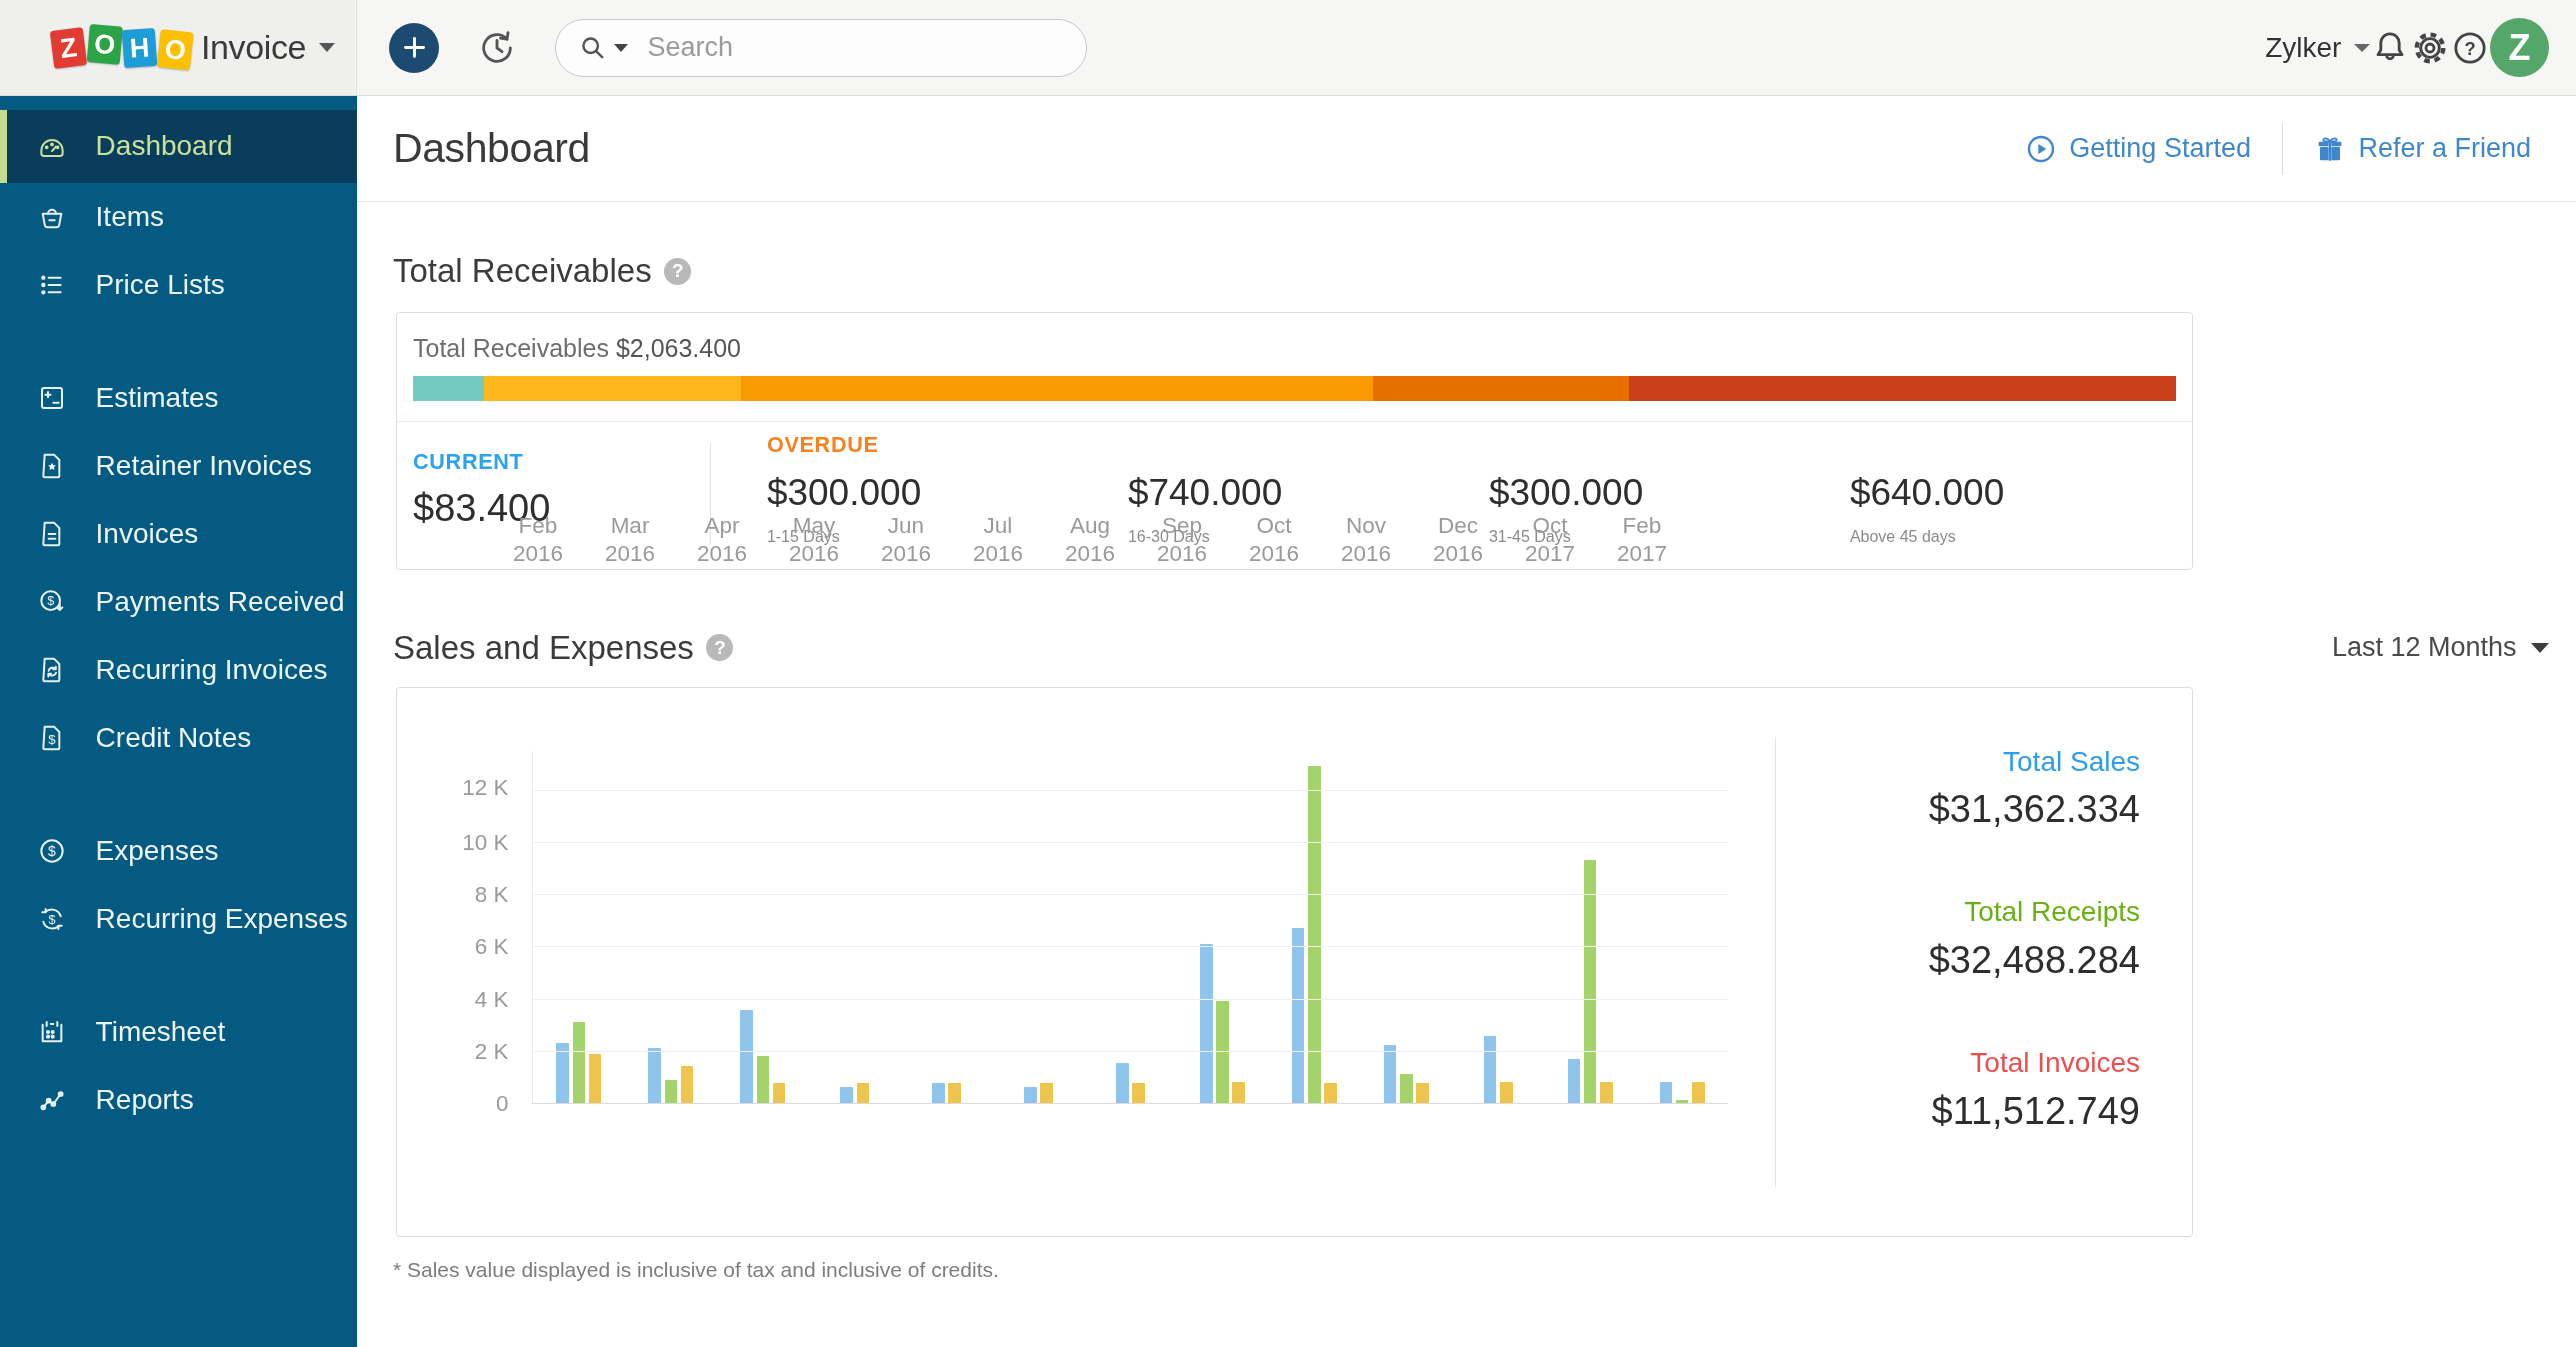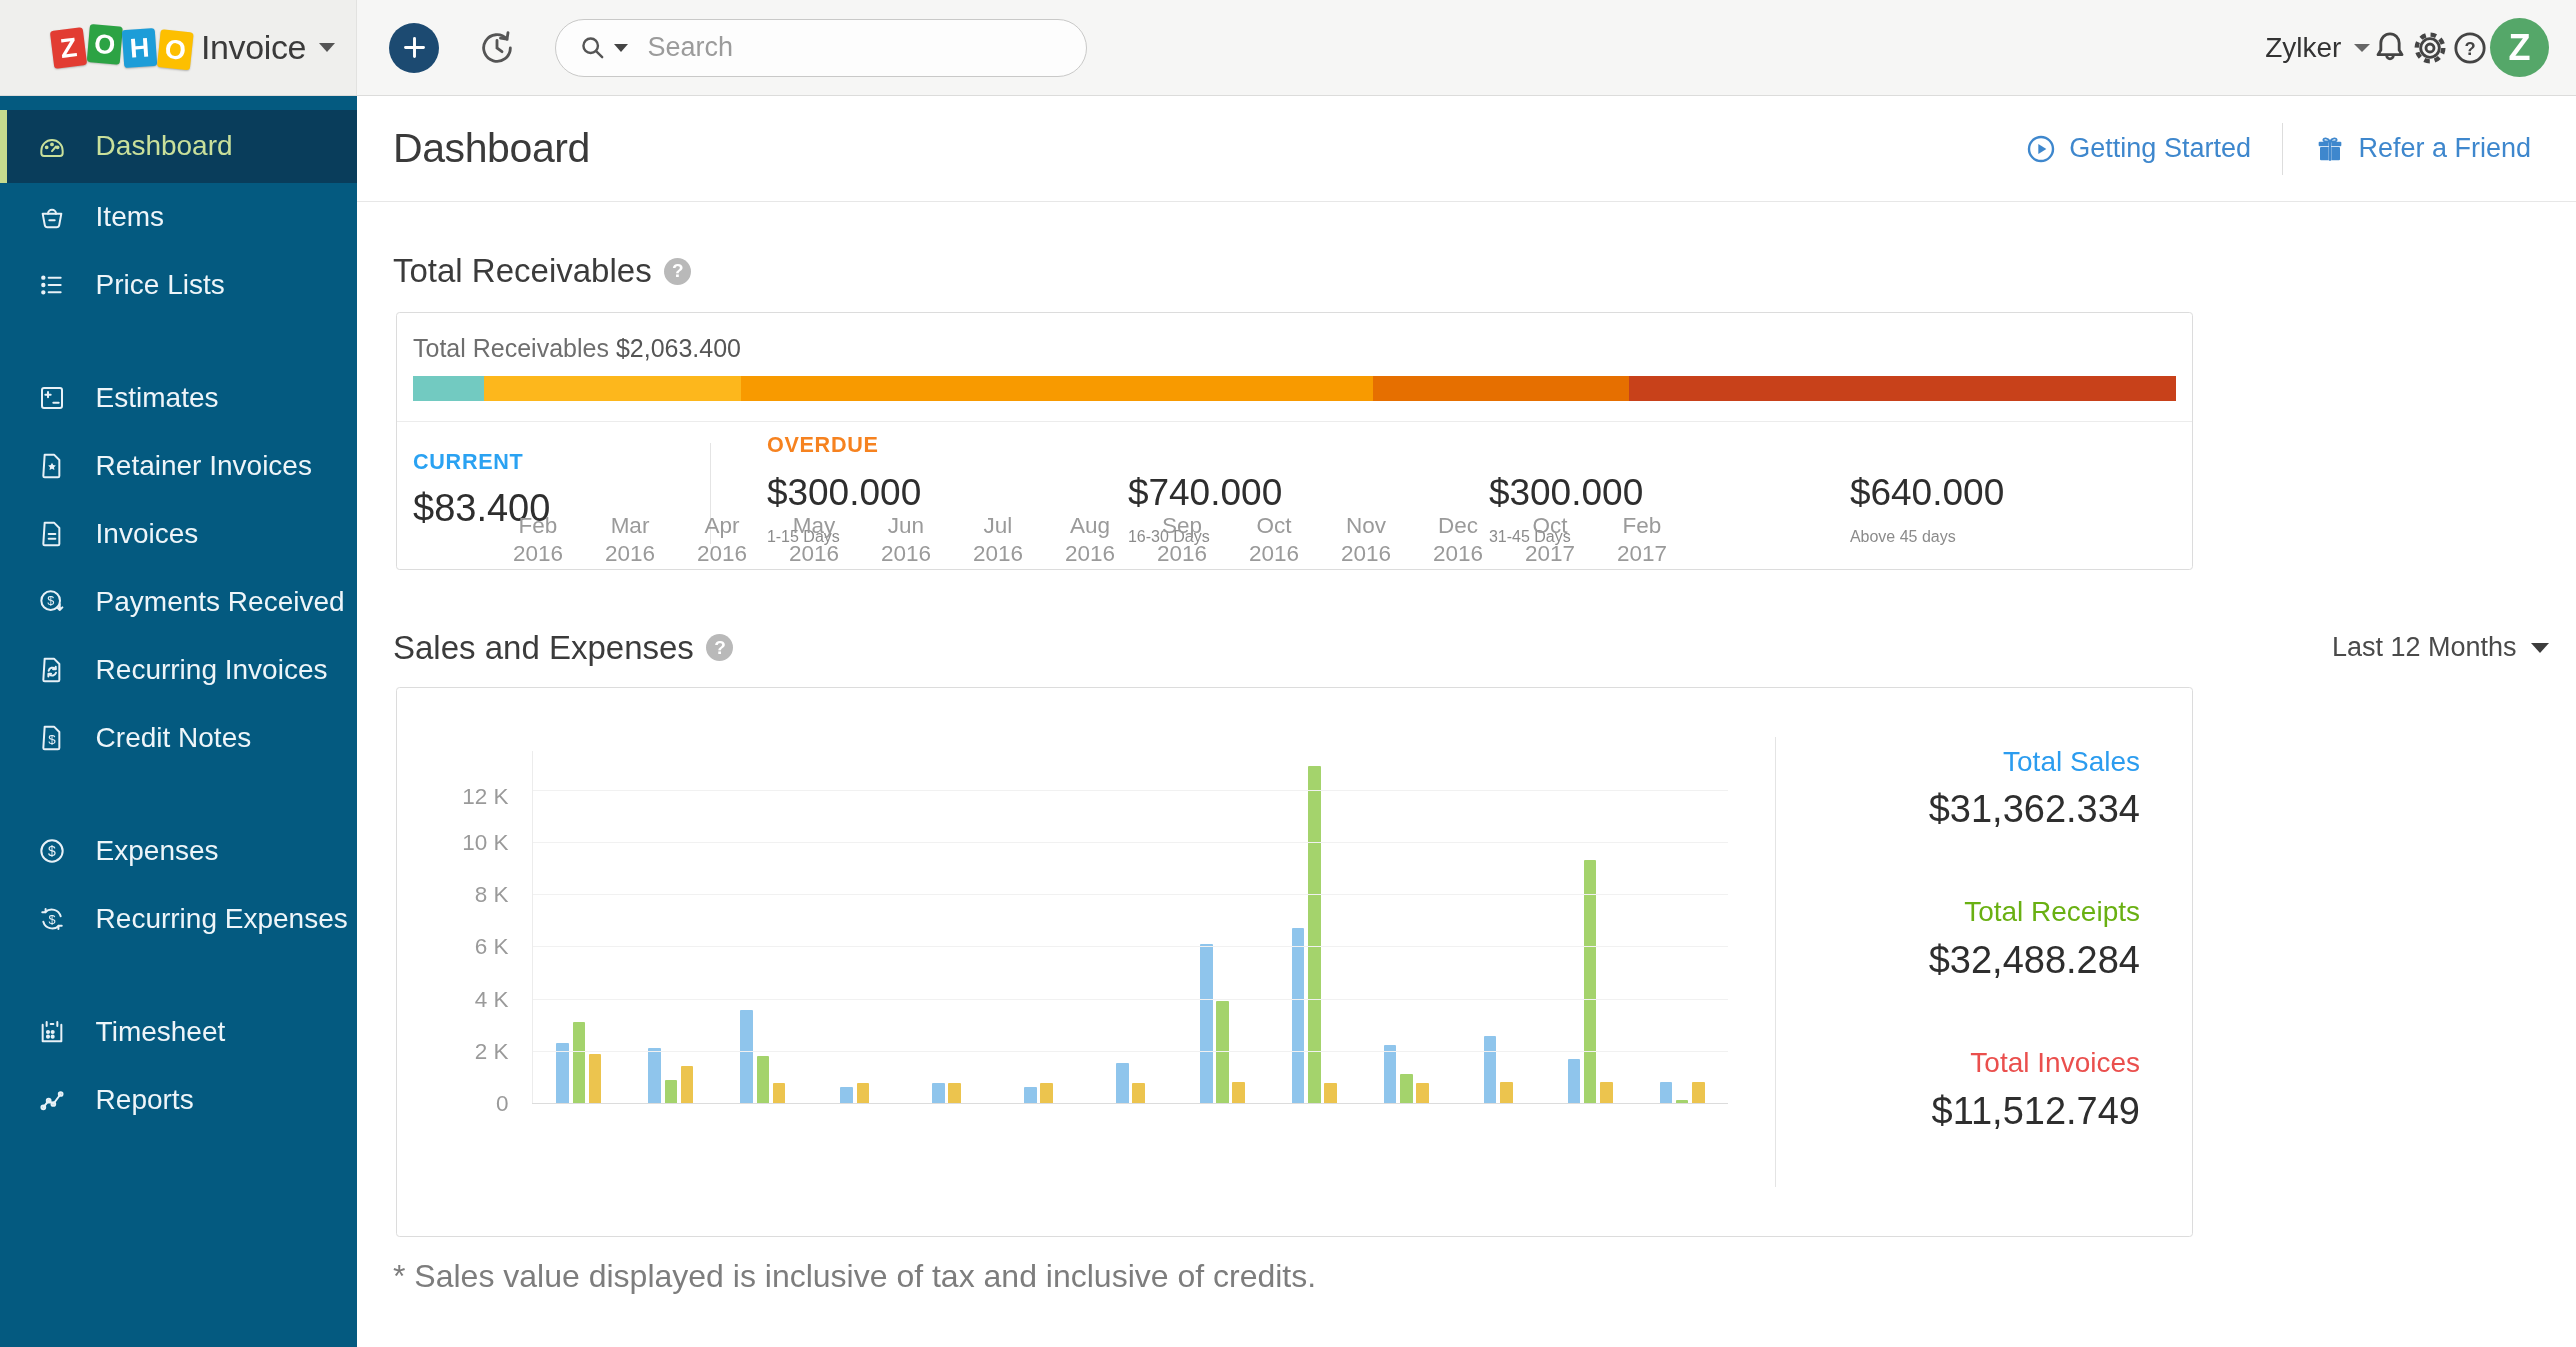--- a/index.html
+++ b/index.html
@@ -102,21 +102,21 @@
   .bar-group { flex:1; display:flex; align-items:flex-end; justify-content:center; gap:3.6px; }
   .bar { width:12.6px; border-radius:0.9px 0.9px 0 0; }
   .xaxis { position:absolute; left:135px; top:416px; width:1196px; display:flex; }
   .xlab { flex:1; text-align:center; font-size:22.5px; color:#9a9a9a; line-height:28px; }
   .chart-sep { width:0.9px; background:#e4e4e4; margin:49px 0; }
   .totals { flex:1; padding:58px 52px 0 0; text-align:right; }
   .total-row { margin-bottom:65px; }
   .total-label { font-size:28px; }
   .total-amt { font-size:38px; color:#2e2e2e; margin-top:10.8px; }
 
-  .footnote { margin:21.6px 0 0 36px; font-size:32px; color:#7d7d7d; }
+  .footnote { margin:21.6px 0 0 36px; font-size:21px; color:#7d7d7d; }
 </style>
 </head>
 <body>
 
 <div class="topbar">
   <div class="brand-zone">
     <span class="brand-tiles">
         <span class="brand-tile" style="background: rgb(226, 60, 50);">Z</span>
         <span class="brand-tile" style="background: rgb(44, 163, 68);">O</span>
         <span class="brand-tile" style="background: rgb(29, 157, 216);">H</span>
@@ -401,21 +401,21 @@
 
   <div class="card card-sales">
     <div class="chart-wrap">
       <div class="yaxis" id="yAxis">
           <div class="ylab" style="bottom: 0px;">0</div>
           <div class="ylab" style="bottom: 52px;">2 K</div>
           <div class="ylab" style="bottom: 104px;">4 K</div>
           <div class="ylab" style="bottom: 157px;">6 K</div>
           <div class="ylab" style="bottom: 209px;">8 K</div>
           <div class="ylab" style="bottom: 261px;">10 K</div>
-          <div class="ylab" style="bottom: 307px;">12 K</div>
+          <div class="ylab" style="bottom: 316px;">12 K</div>
         </div>
       <div class="plot" id="plot">
         <div class="baseline"></div>
         <div class="groups" id="barGroups">
             <div class="bar-group">
               <div class="bar" title="Sales: 2300" style="height: 60px; background: rgb(143, 197, 236);"></div>
               <div class="bar" title="Receipts: 3100" style="height: 81px; background: rgb(164, 211, 108);"></div>
               <div class="bar" title="Expenses: 1900" style="height: 49px; background: rgb(236, 196, 78);"></div>
             </div>
             <div class="bar-group">

